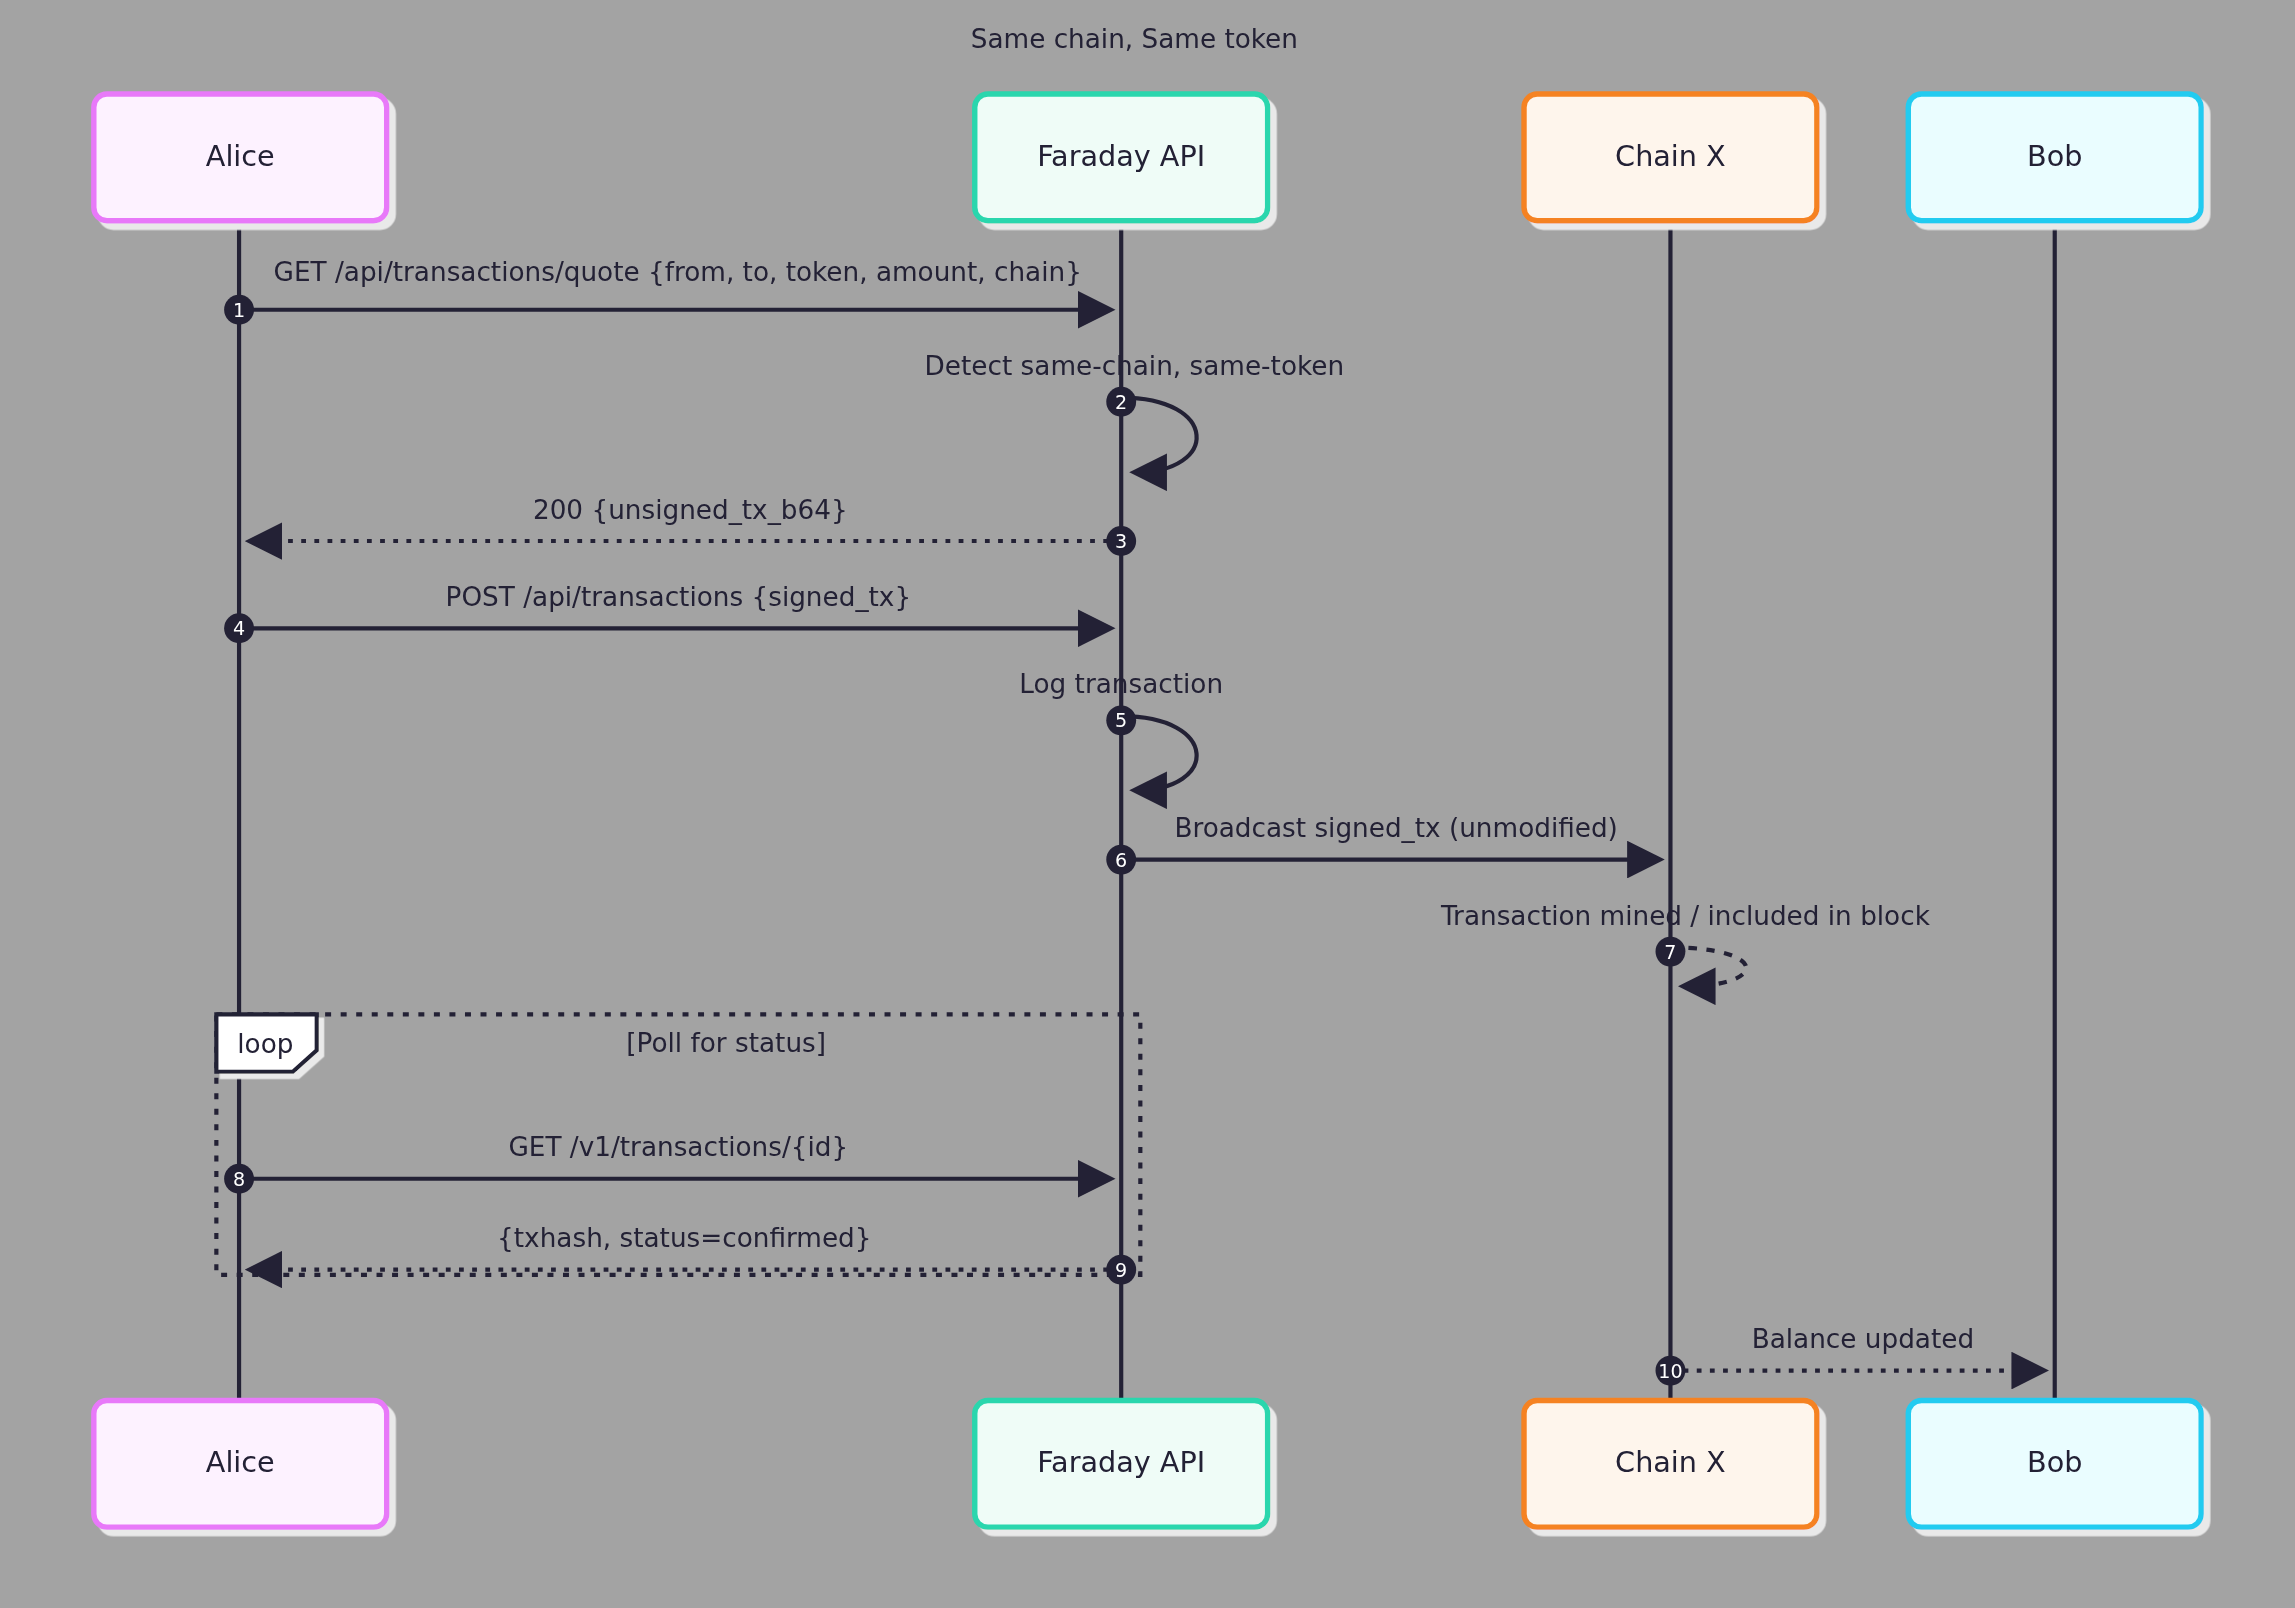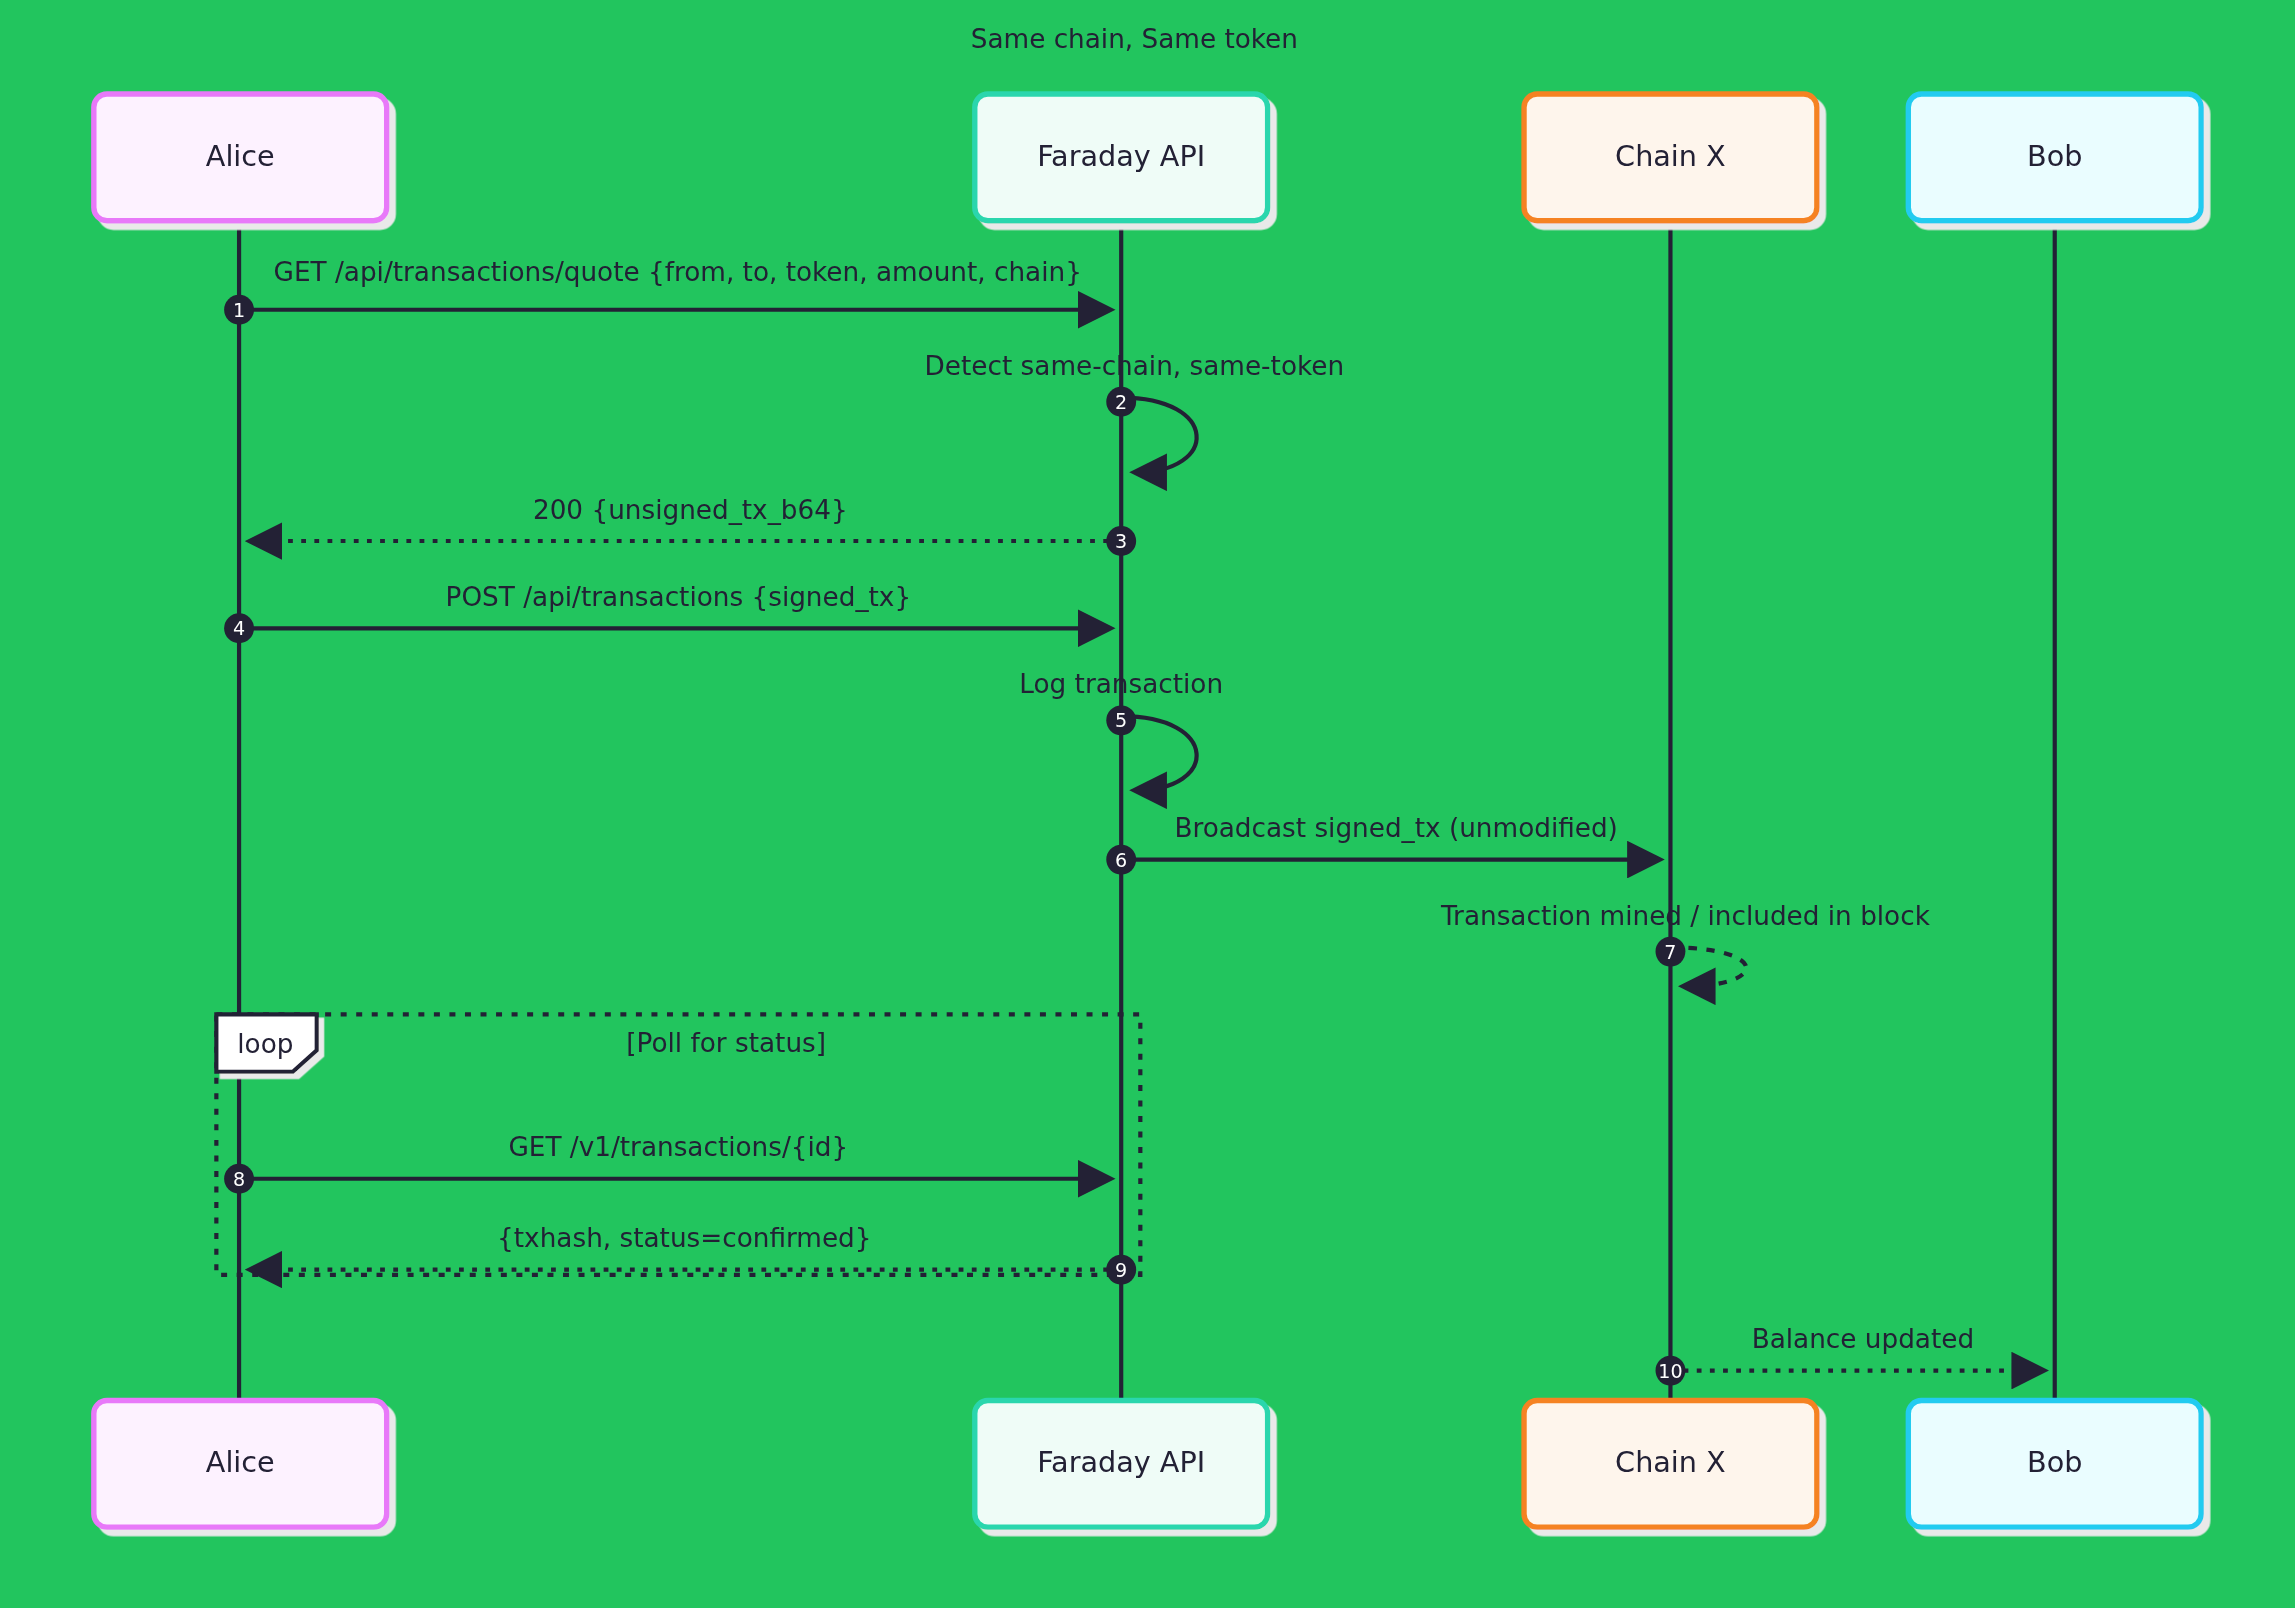--- a/index.html
+++ b/index.html
@@ -1,17 +1,17 @@
 <!DOCTYPE html>
 <html style="font-size:9.6px"><head>
 <meta charset="utf-8">
 <style>
   html,body{margin:0;padding:0;background:#ffffff;}
   body{width:2295px;height:1608px;font-family:"DejaVu Sans Condensed","Liberation Sans",sans-serif;color:#232135;overflow:hidden;}
-  #stage{position:relative;width:2295px;height:1608px;background:#22c55e;}
+  #stage{position:relative;width:2295px;height:1608px;background:#a3a3a3;}
   svg#canvas{position:absolute;left:0;top:0;width:2295px;height:1608px;}
   .lbl{font-family:"DejaVu Sans","Liberation Sans",sans-serif;fill:#232135;}
   .diag-title{font-size:44px;text-anchor:middle;}
   .actor-name{font-size:48px;text-anchor:middle;dominant-baseline:middle;}
   .msg-text{font-size:44px;text-anchor:middle;}
   .seq-num{font-size:32px;fill:#ffffff;text-anchor:middle;dominant-baseline:central;font-family:"DejaVu Sans","Liberation Sans",sans-serif;}
   .loop-kw{font-size:44px;text-anchor:middle;dominant-baseline:middle;}
   .loop-title{font-size:44px;text-anchor:middle;}
 </style>
 </head>

